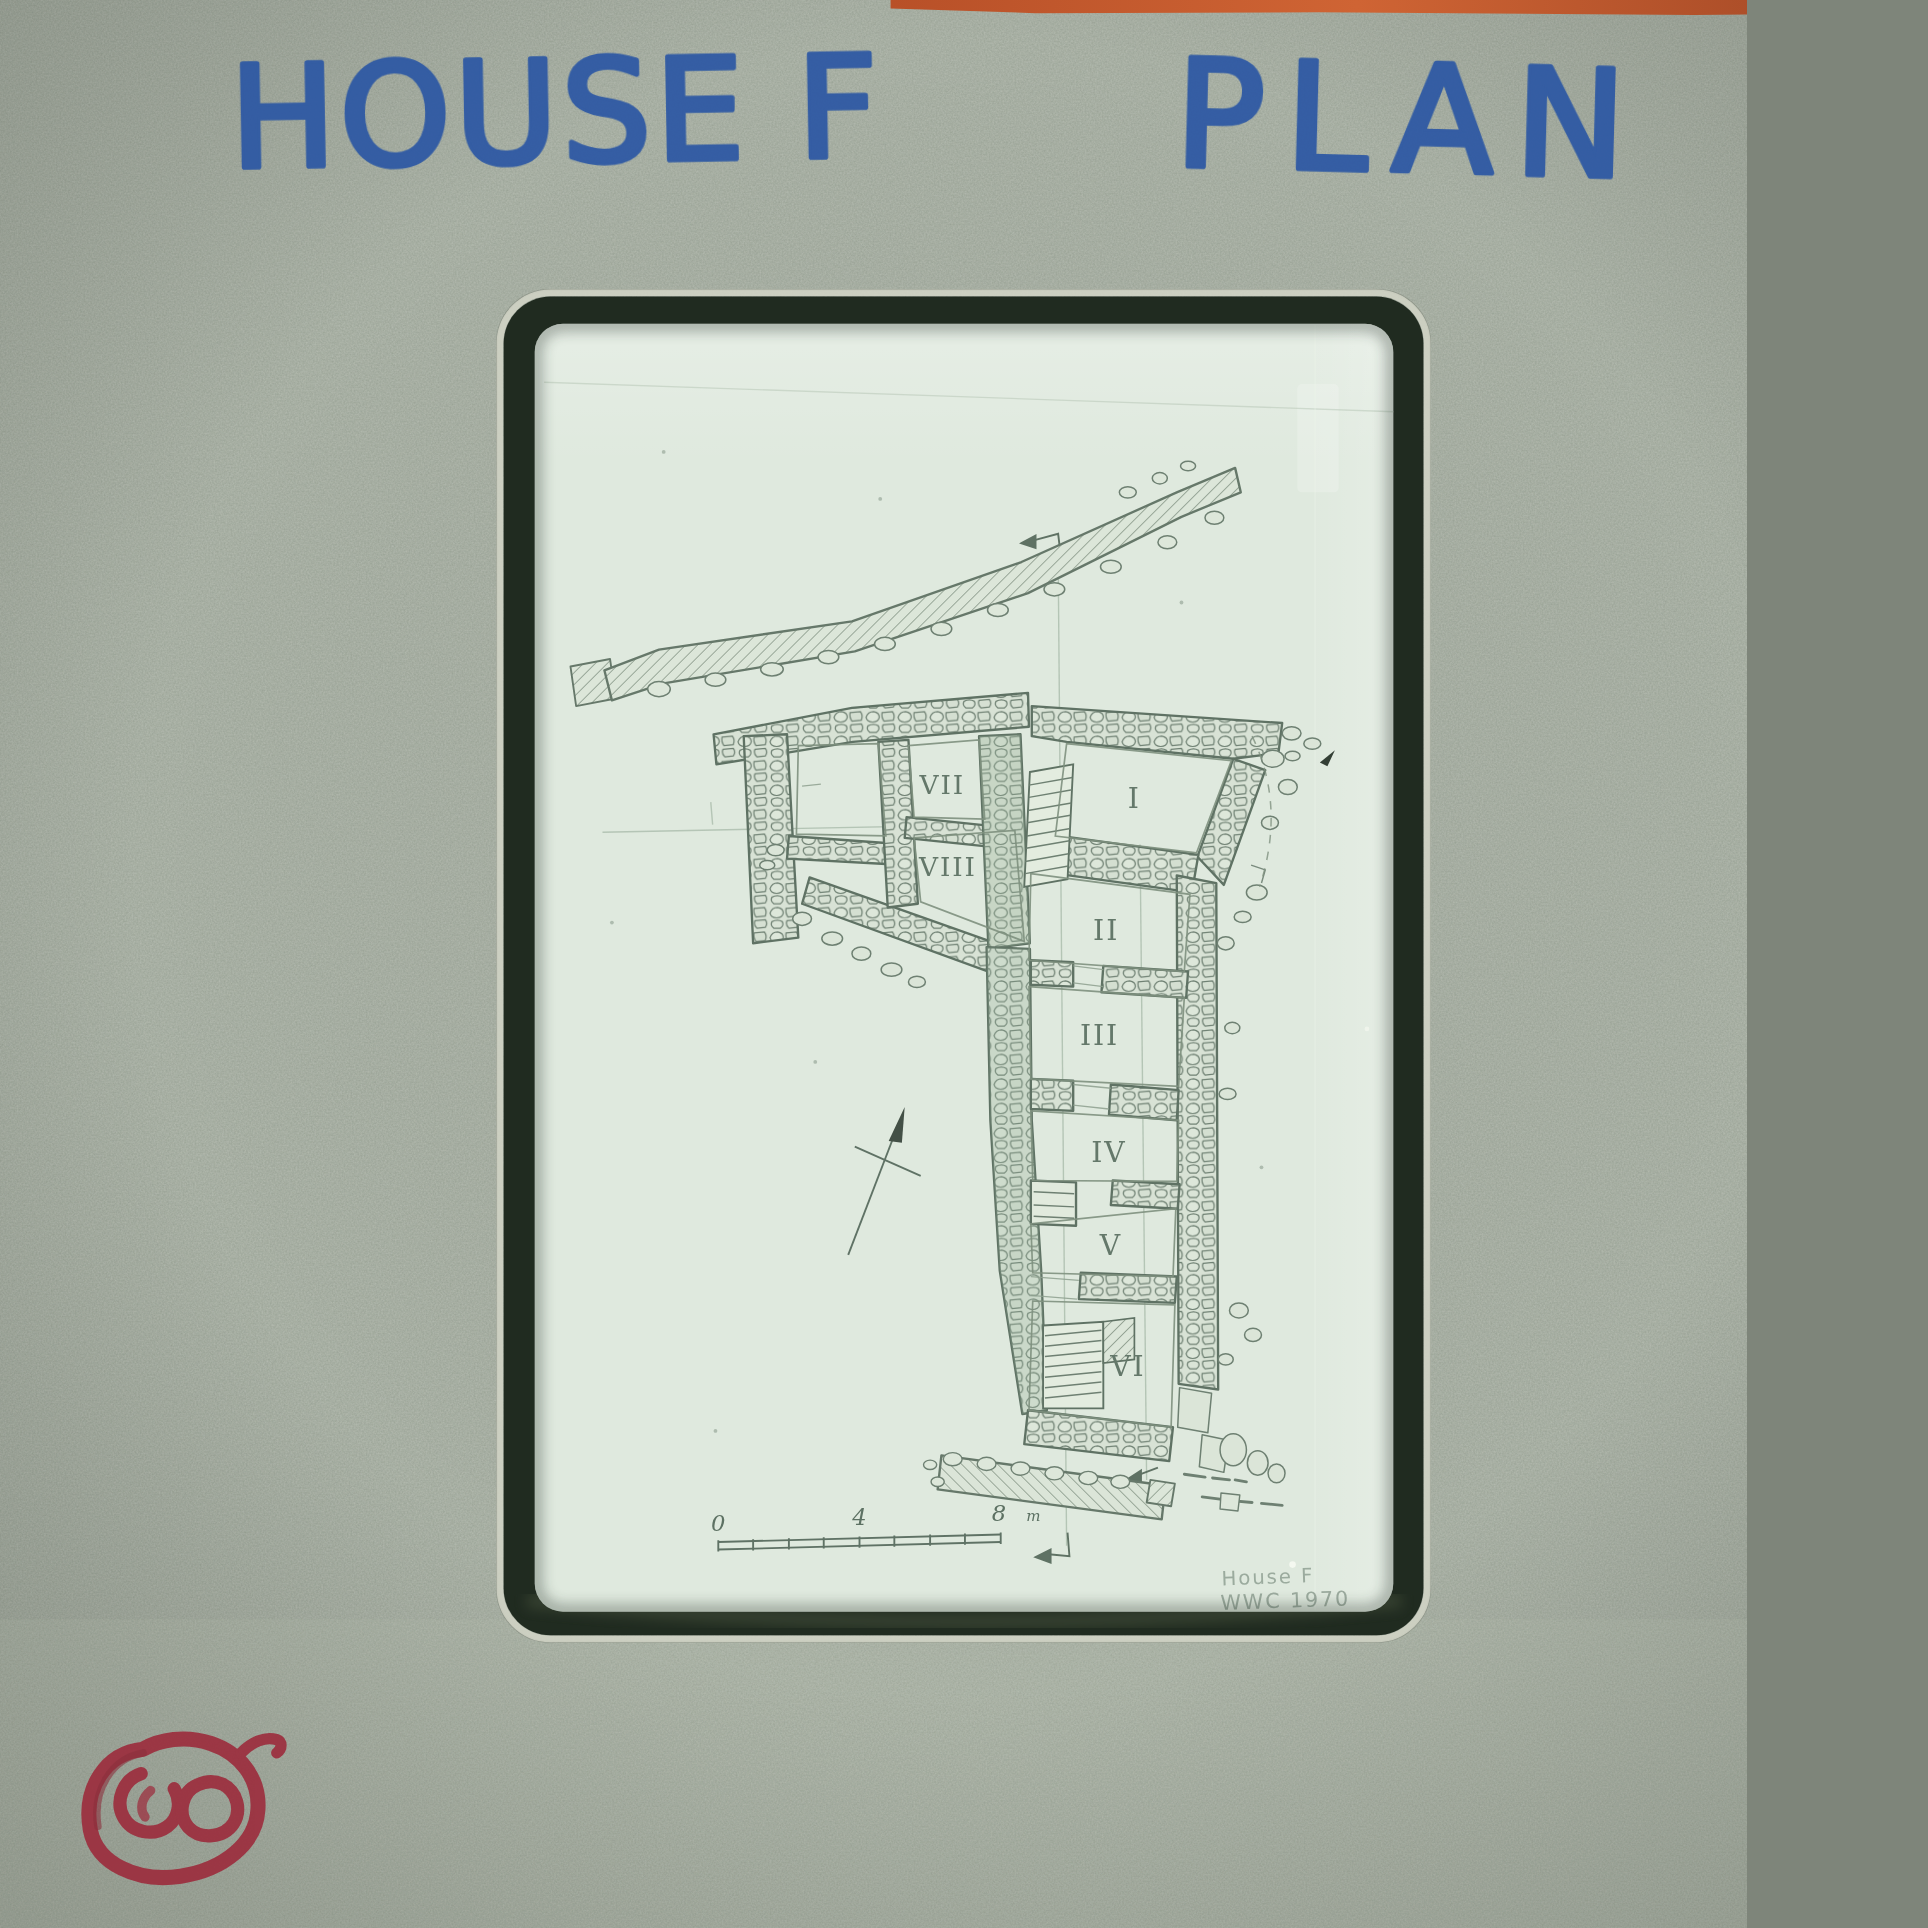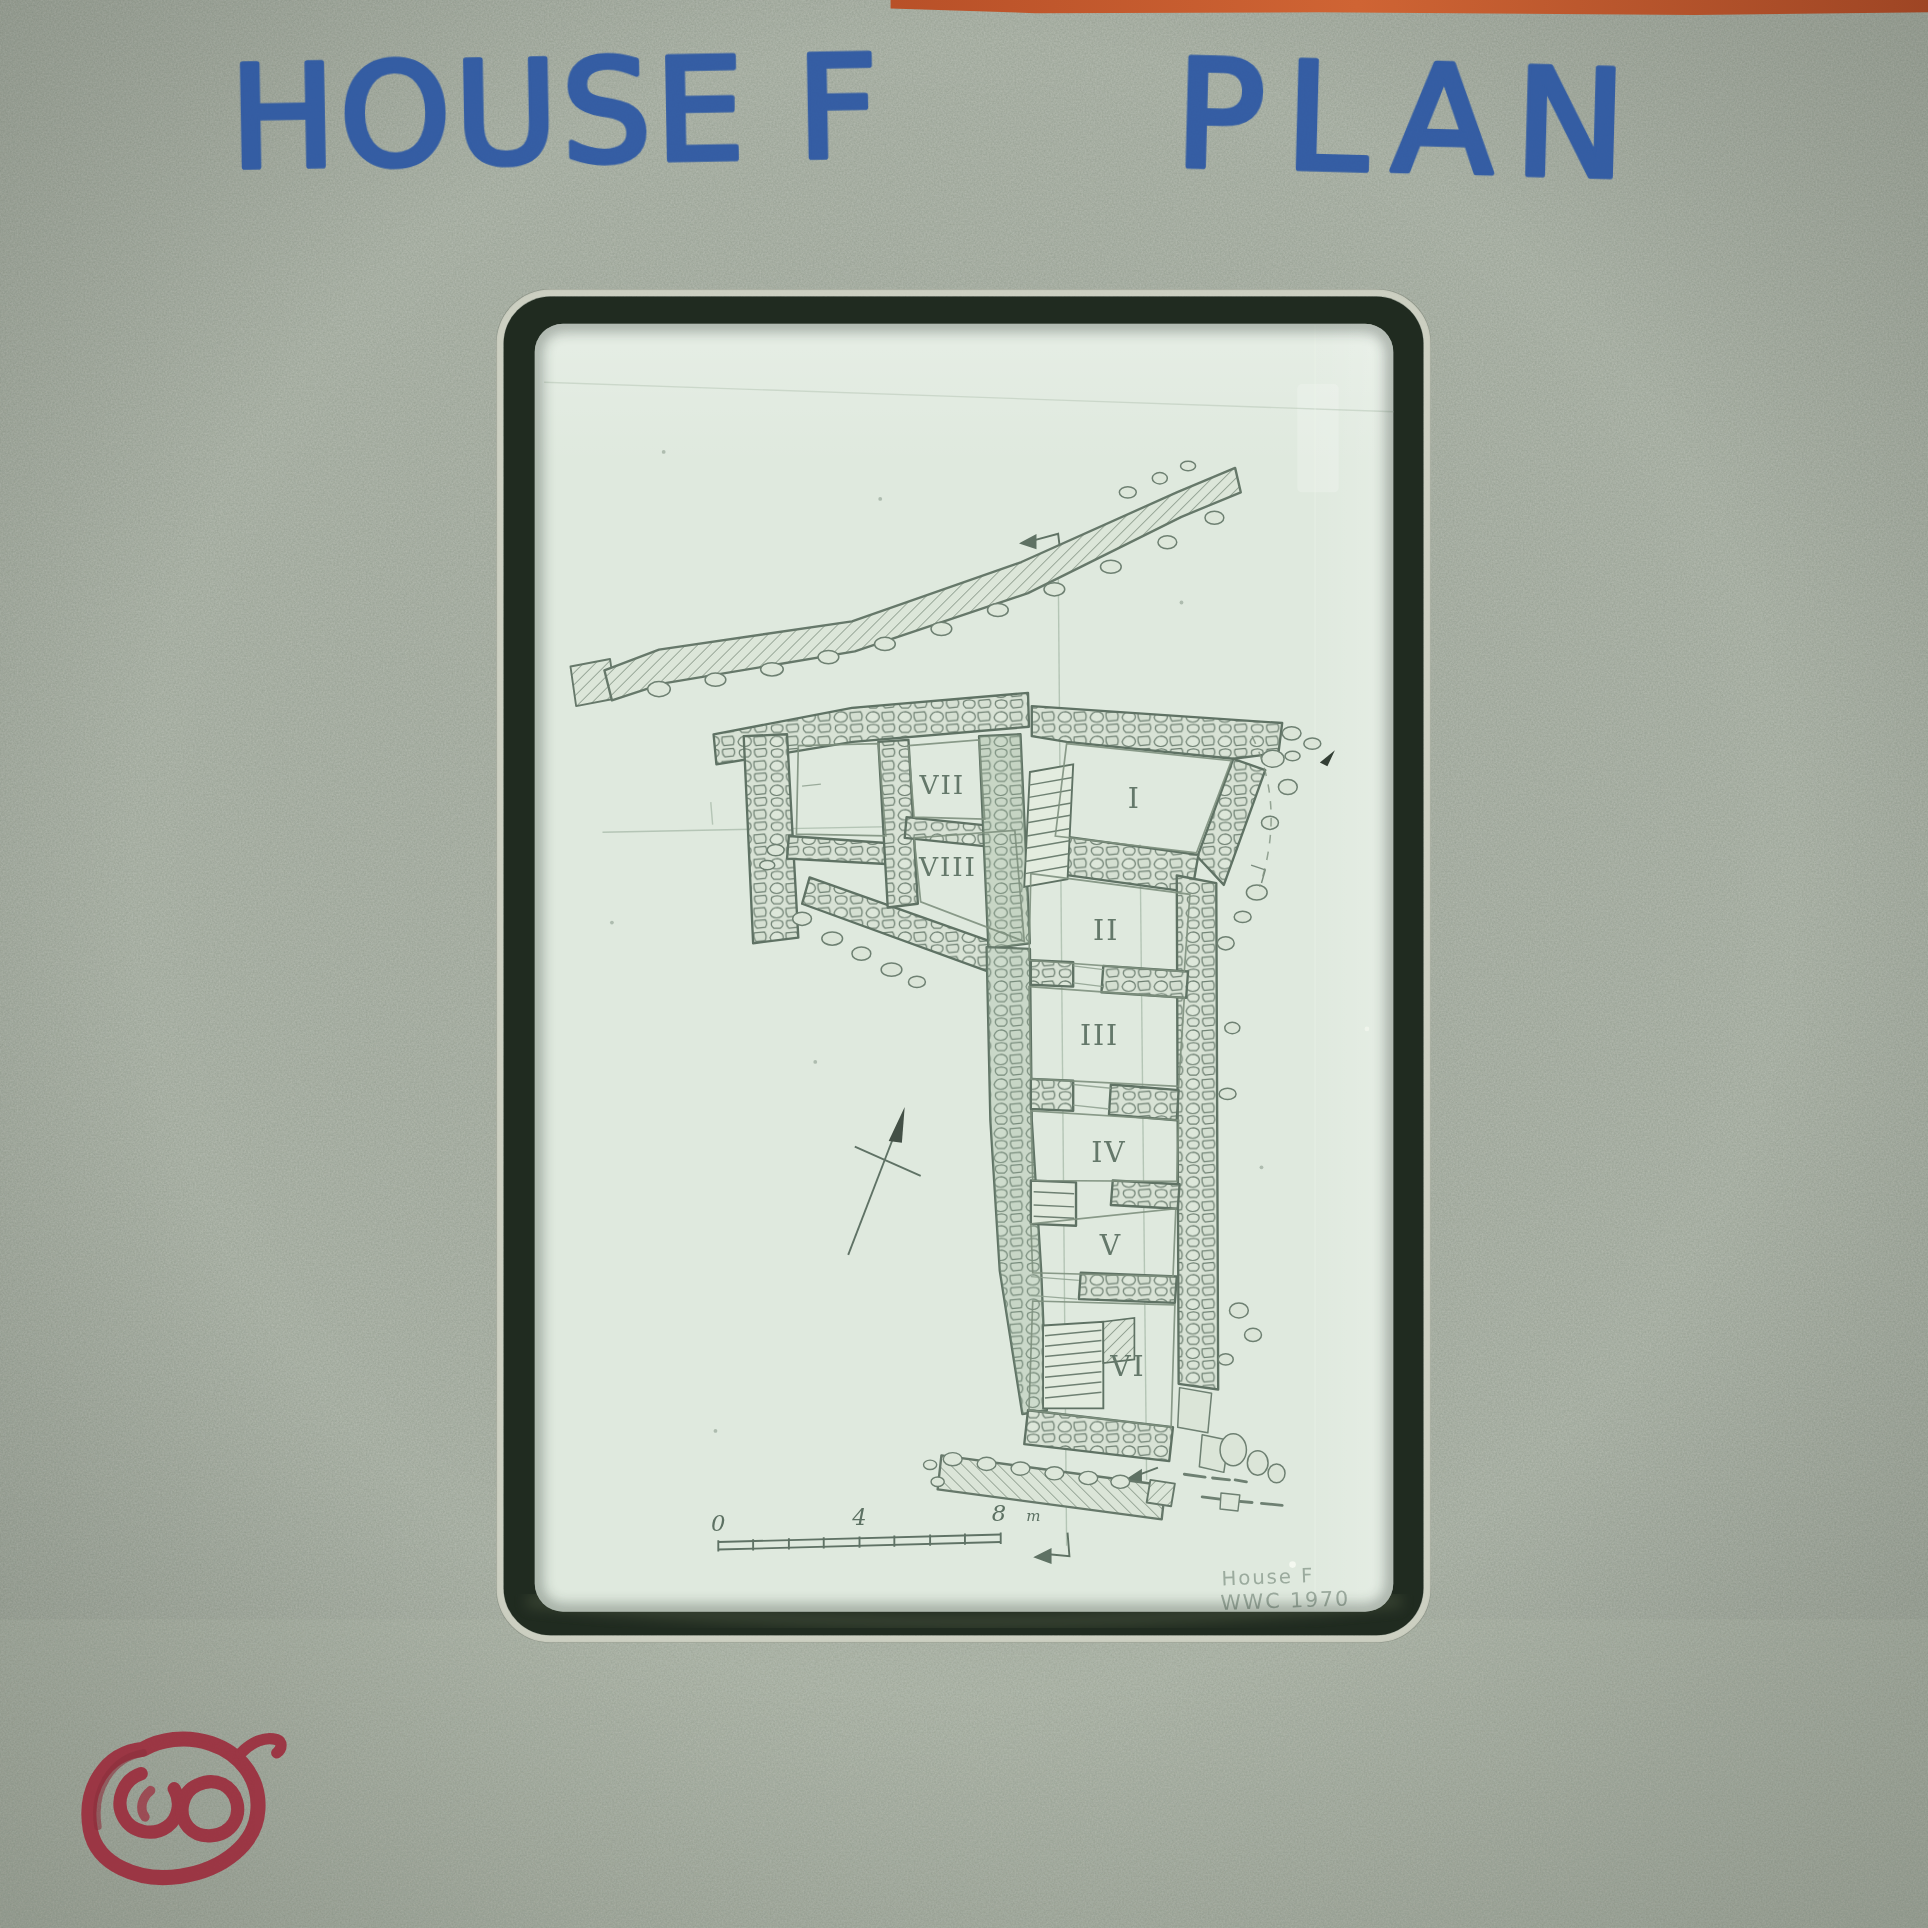--- a/index.html
+++ b/index.html
@@ -1,16 +1,16 @@
 <!DOCTYPE html>
 <html style="font-size:15px"><head>
 <meta charset="utf-8">
 <style>
   html,body{margin:0;padding:0;background:#7e857a;}
-  .stage{position:relative;width:1928px;height:1928px;overflow:hidden;
+  .stage{position:relative;width:1747px;height:1928px;overflow:hidden;
          font-family:"DejaVu Sans",sans-serif;}
   svg{display:block}
   text{user-select:none}
   .room-label{font-family:"DejaVu Serif",serif;fill:#64786a;letter-spacing:2px;}
   .scale-num{font-family:"DejaVu Serif",serif;font-style:italic;fill:#5d7163;}
   .pencil{font-family:"DejaVu Sans",sans-serif;fill:#90a093;letter-spacing:2px;}
   .marker{font-family:"DejaVu Sans",sans-serif;fill:#2d58a4;stroke:#2d58a4;
           paint-order:stroke;stroke-linejoin:round;}
 </style>
 </head>

